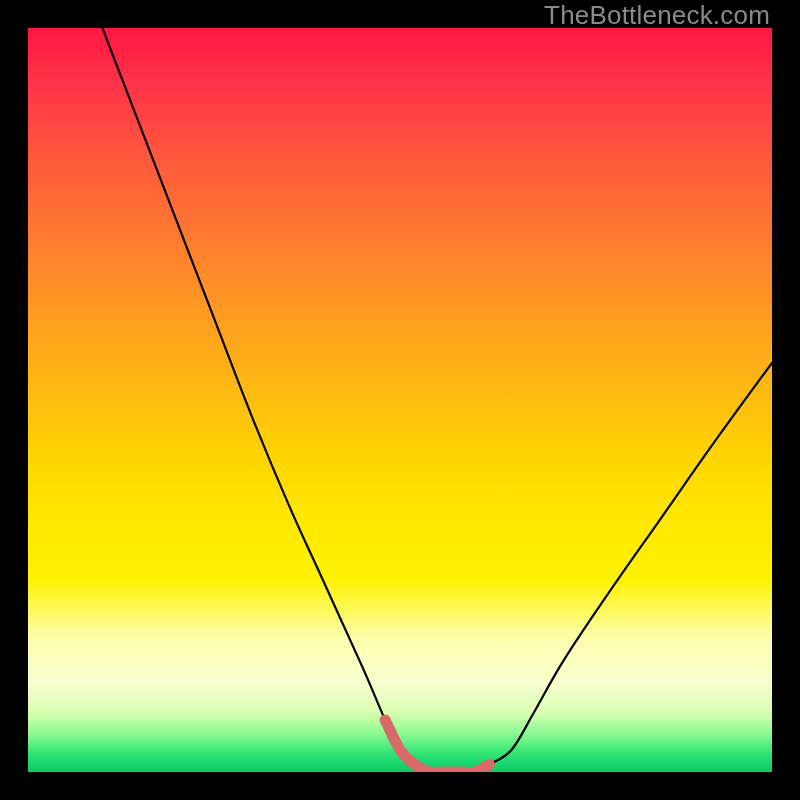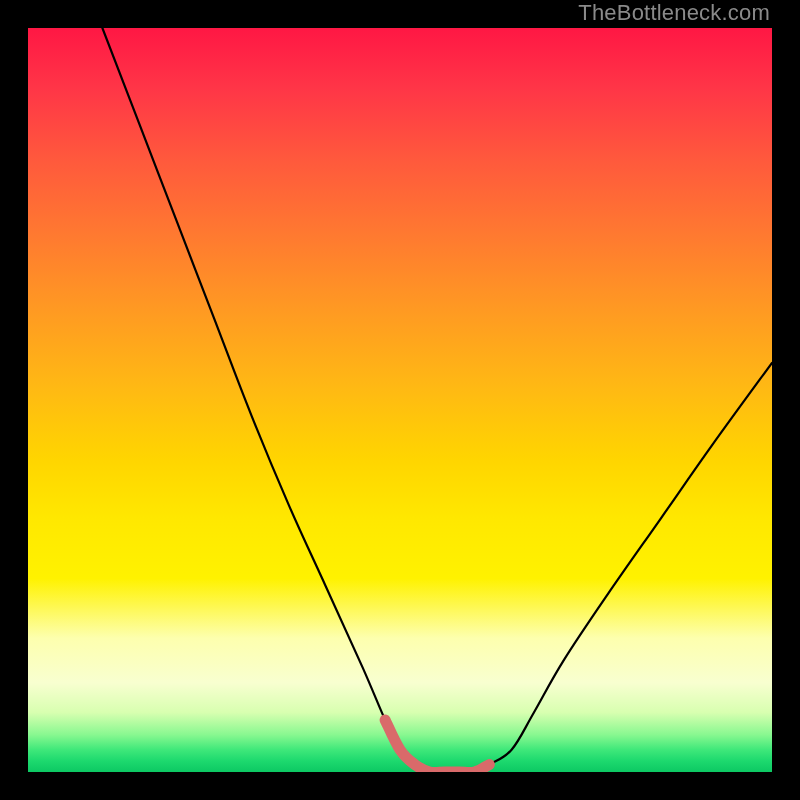--- a/index.html
+++ b/index.html
@@ -36,21 +36,21 @@
   }
   .curve-svg {
     position: absolute;
     left: 0; top: 0; width: 100%; height: 100%;
   }
   .watermark {
     position: absolute;
     top: 0;
     right: 30px;
     font-family: Arial, Helvetica, sans-serif;
-    font-size: 22px;
+    font-size: 26px;
     font-weight: 400;
     letter-spacing: 0.2px;
     color: #8a8a8a;
   }
 </style>
 </head>
 <body>
 
 <div class="container">
 

